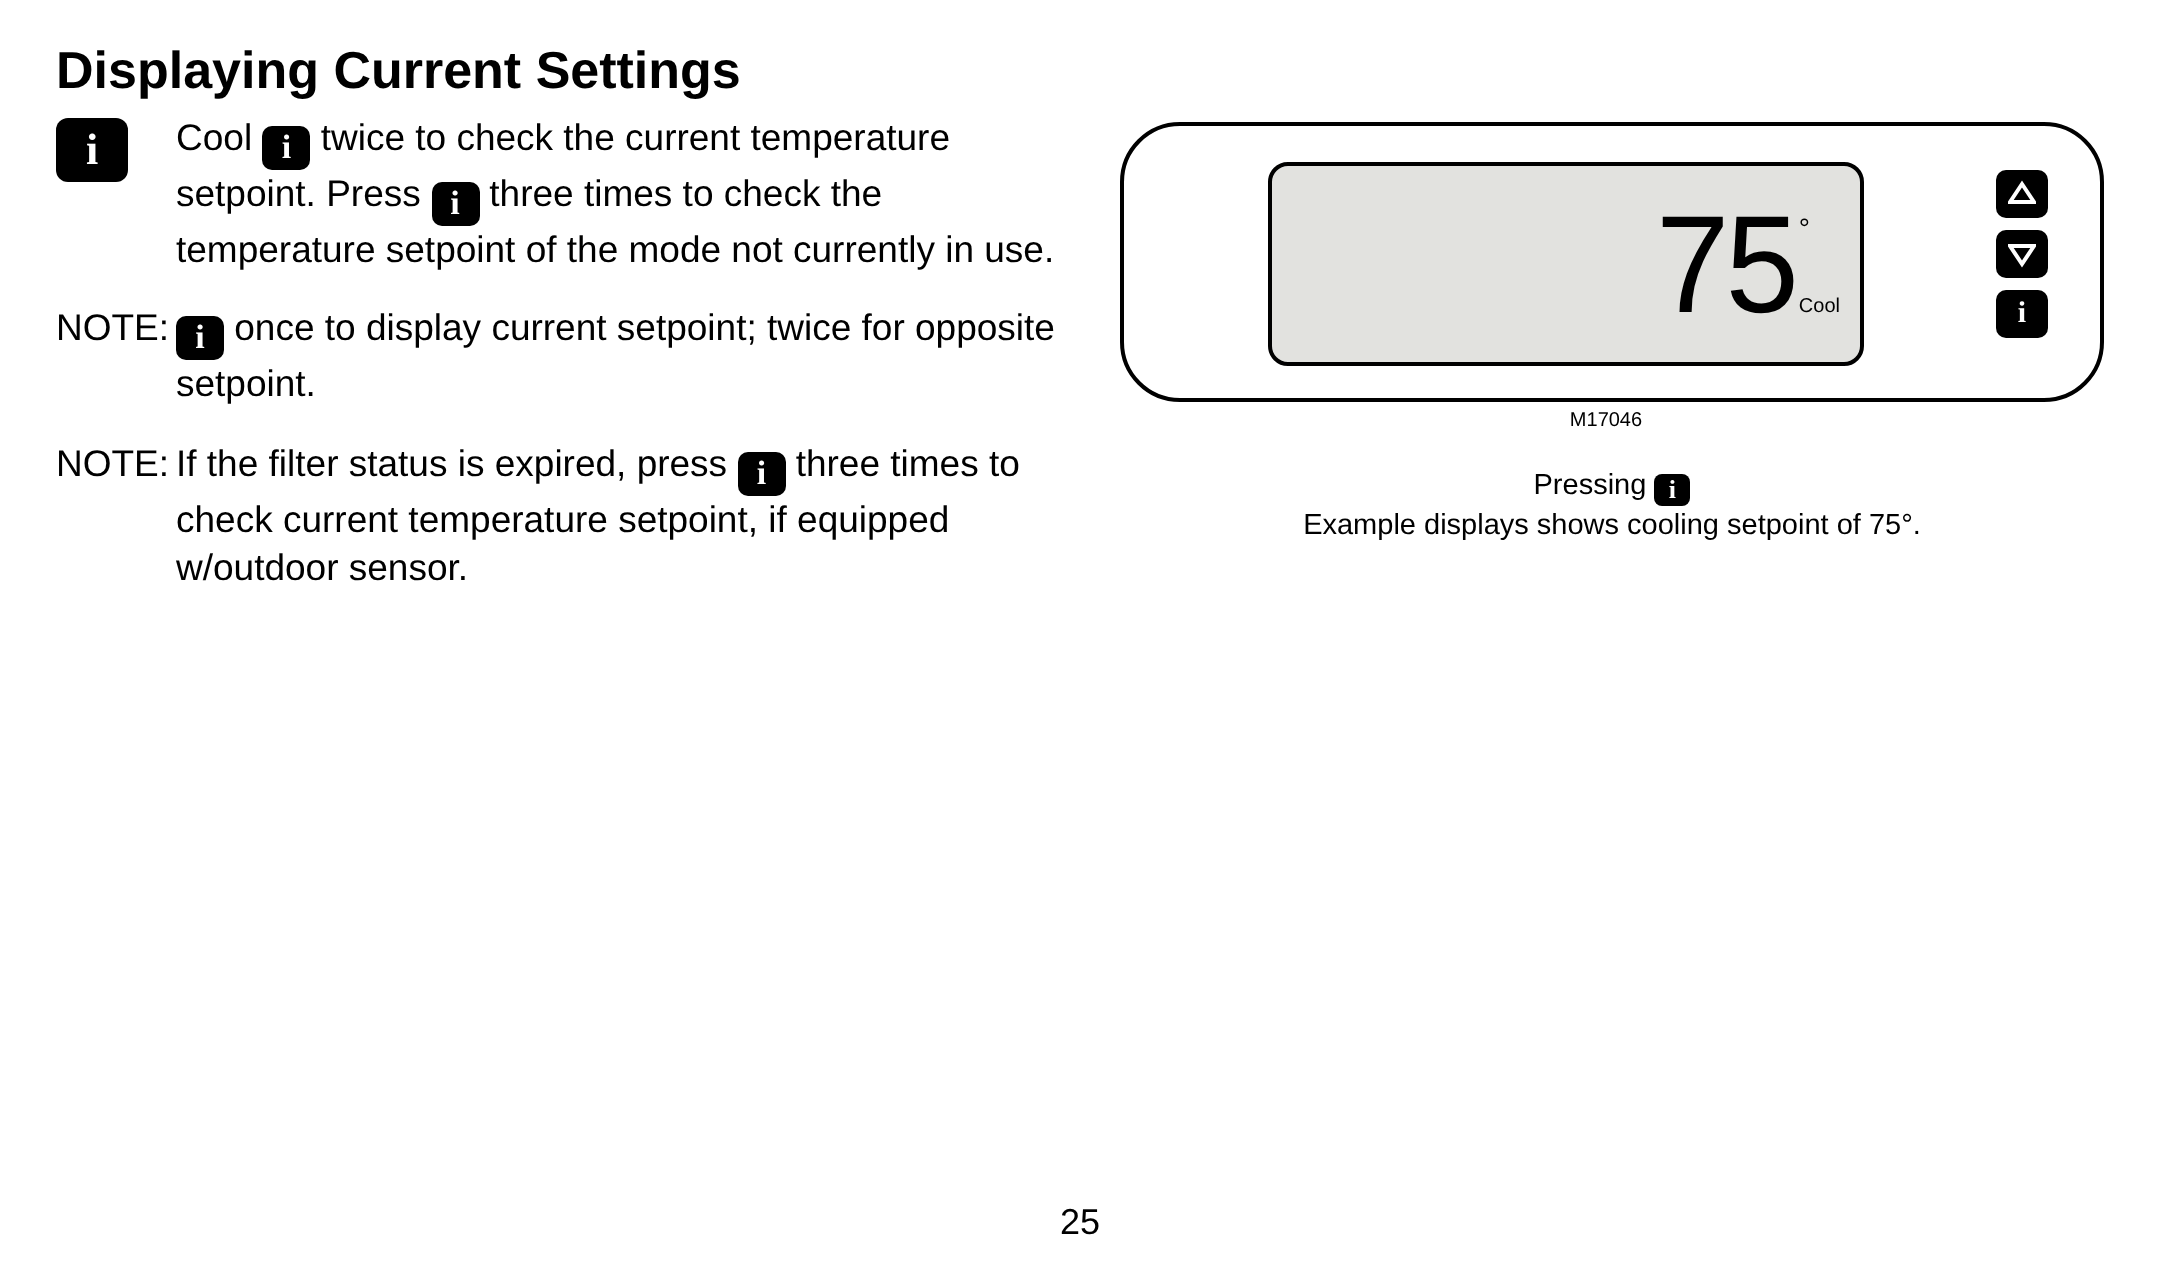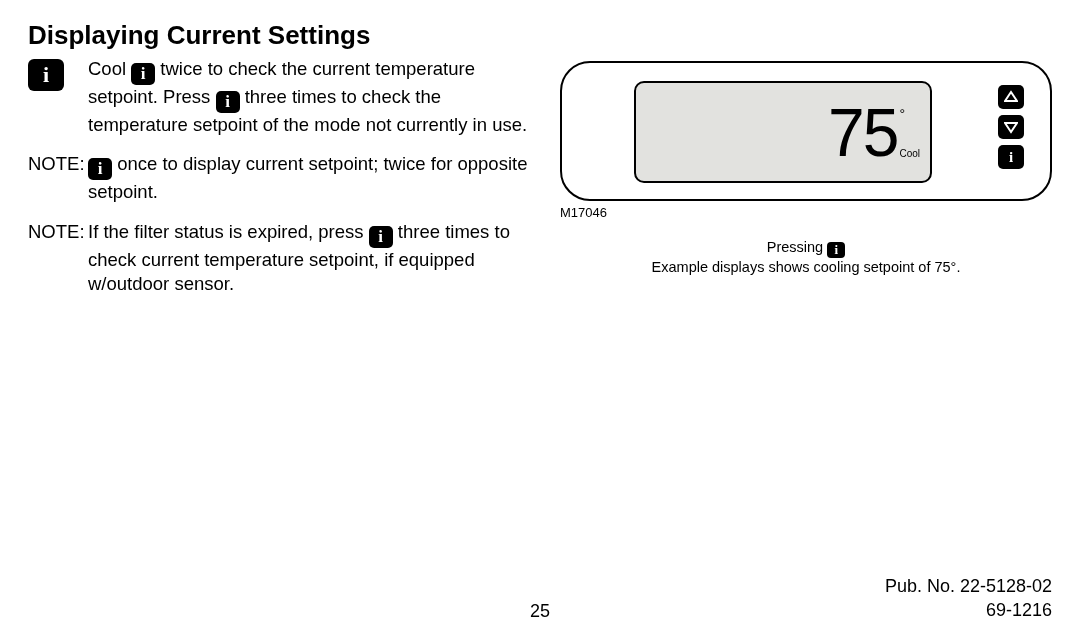--- a/index.html
+++ b/index.html
@@ -121,22 +121,22 @@
     background: #000;
     border-radius: 5px;
     display: flex;
     align-items: center;
     justify-content: center;
   }
   .hw-btn svg { width: 14px; height: 14px; }
   .hw-btn .i-glyph { color:#fff; font-family: Georgia, serif; font-weight: bold; font-size: 15px; }
 
   .fig-meta {
-    text-align: left;
-    font-size: 13px;
+    text-align: center;
+    font-size: 10px;
     margin-bottom: 4px;
     padding-right: 6px;
   }
   .caption {
     text-align: center;
     font-size: 14.5px;
     line-height: 1.35;
     margin-top: 18px;
   }
 
@@ -239,18 +239,14 @@
           </span>
         <br>
         <span>Example displays shows cooling setpoint of 75°.</span>
       </div>
     </div>
   </div>
 
   <div class="footer">
     <span></span>
     <span class="center">25</span>
-    <div class="right-foot">
-      <div>Pub. No. 22-5128-02</div>
-      <div>69-1216</div>
-    </div>
   </div>
 </div>
 
 </body></html>

